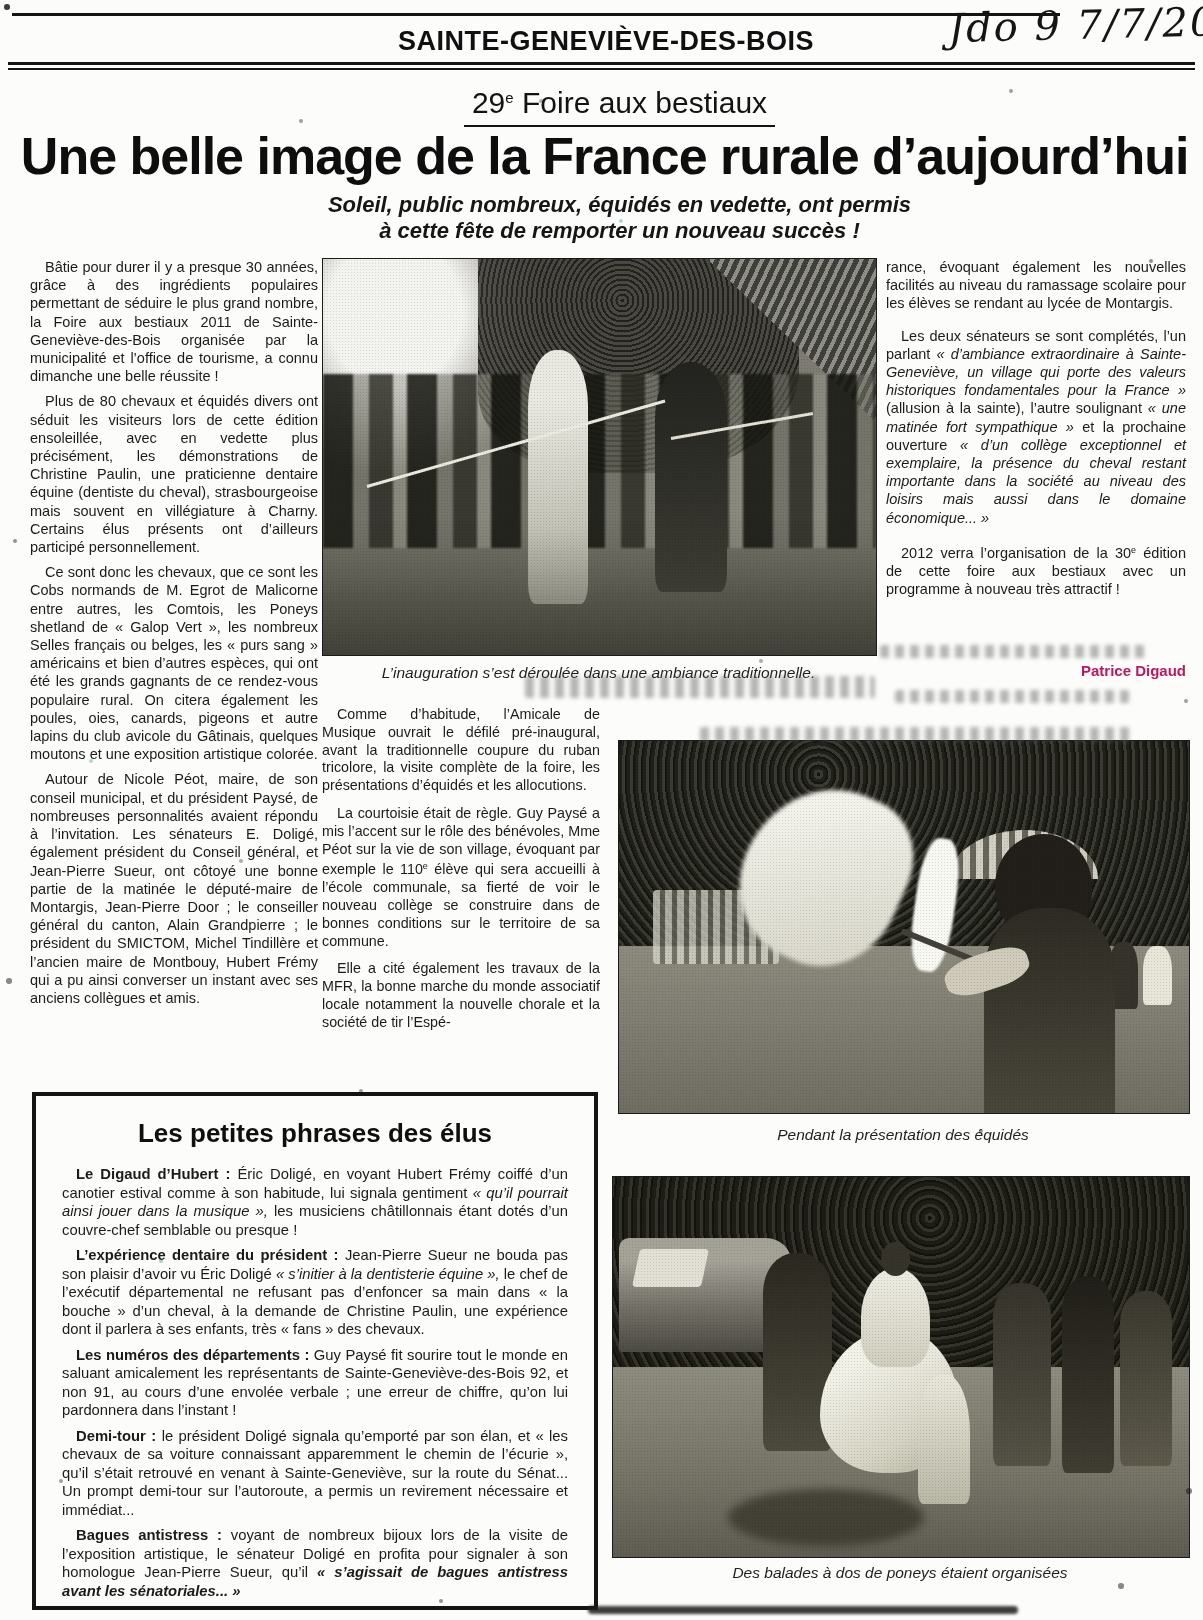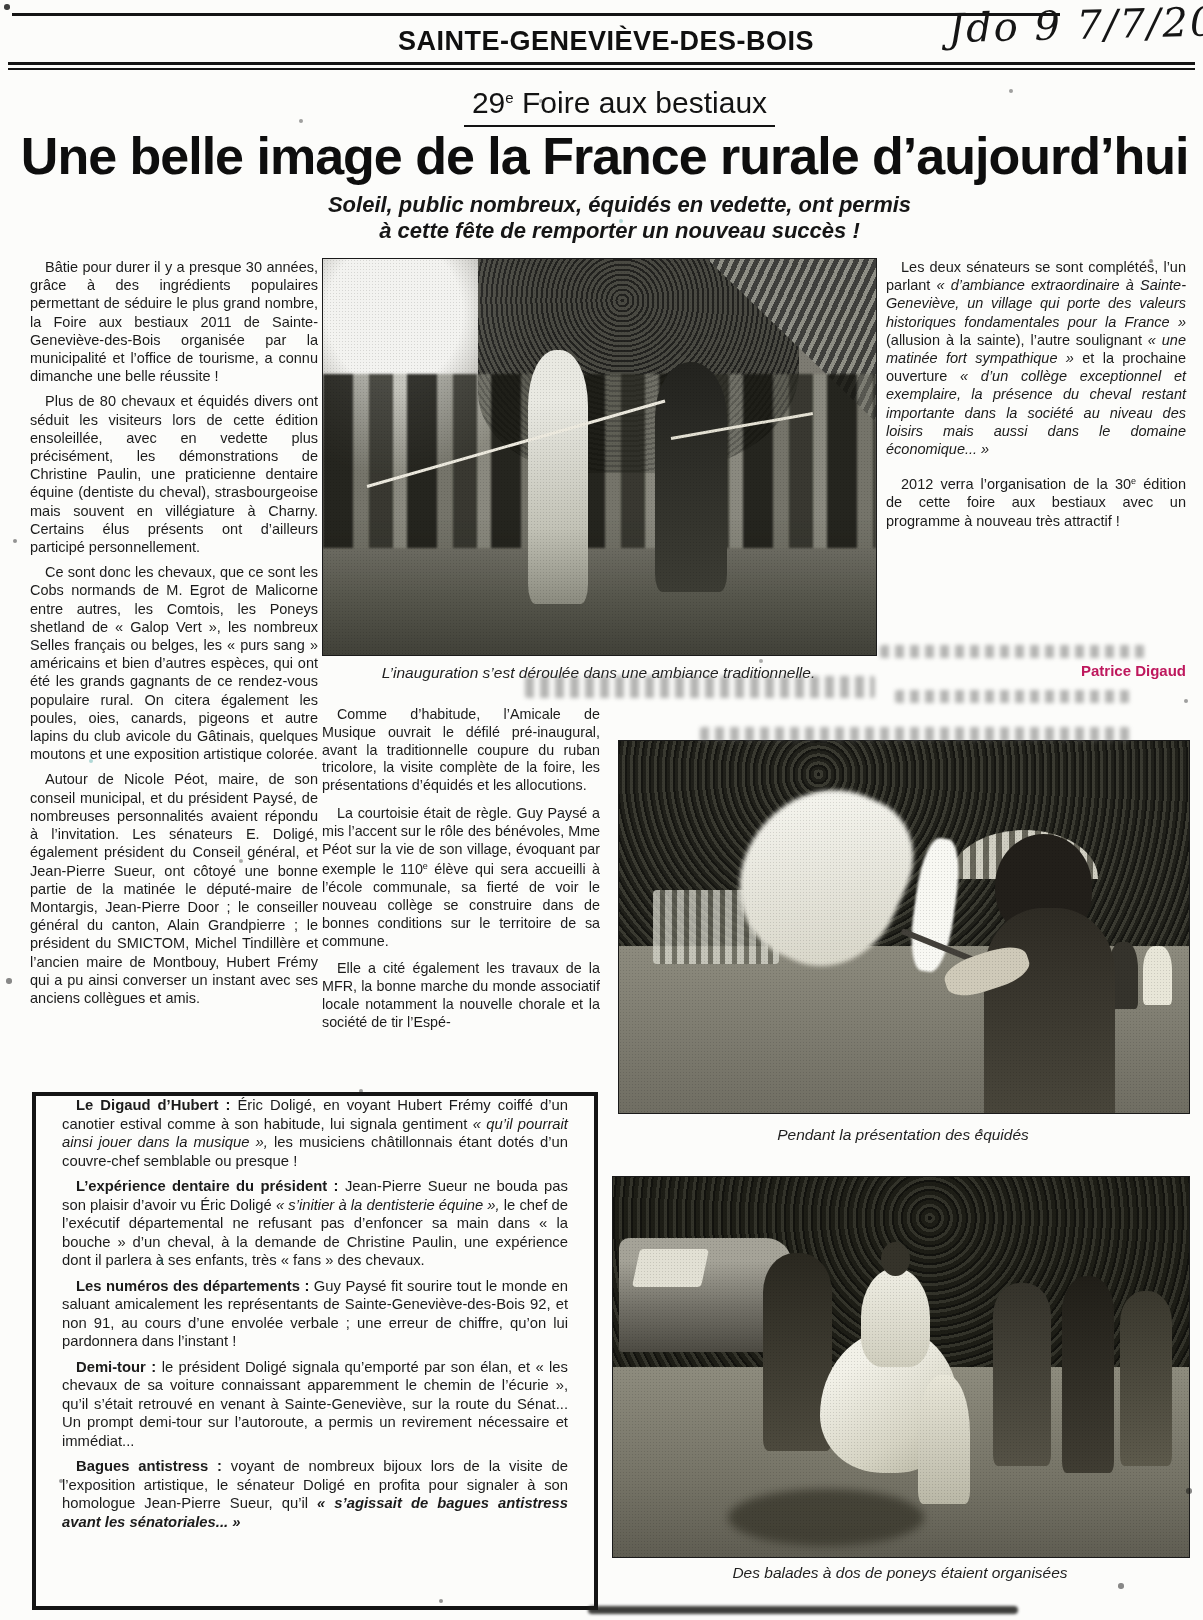--- a/index.html
+++ b/index.html
@@ -173,20 +173,21 @@
     <p><span>Autour de Nicole Péot, maire, de son conseil municipal, et du président Paysé, de nombreuses personnalités avaient répondu à l’invitation. Les sénateurs E. Doligé, également président du Conseil général, et Jean-Pierre Sueur, ont côtoyé une bonne partie de la matinée le député-maire de Montargis, Jean-Pierre Door ; le conseiller général du canton, Alain Grandpierre ; le président du SMICTOM, Michel Tindillère et l’ancien maire de Montbouy, Hubert Frémy qui a pu ainsi converser un instant avec ses anciens collègues et amis.</span></p>
   </div>
 
   <div class="col col-2">
     <p><span>Comme d’habitude, l’Amicale de Musique ouvrait le défilé pré-inaugural, avant la traditionnelle coupure du ruban tricolore, la visite complète de la foire, les présentations d’équidés et les allocutions.</span></p>
     <p><span>La courtoisie était de règle. Guy Paysé a mis l’accent sur le rôle des bénévoles, Mme Péot sur la vie de son village, évoquant par exemple le 110</span><sup class="r">e</sup><span> élève qui sera accueilli à l’école communale, sa fierté de voir le nouveau collège se construire dans de bonnes conditions sur le territoire de sa commune.</span></p>
     <p><span>Elle a cité également les travaux de la MFR, la bonne marche du monde associatif locale notamment la nouvelle chorale et la société de tir l’Espé-</span></p>
   </div>
 
   <div class="col col-3">
+    <p class="cont"><span>rance, évoquant également les nouvelles facilités au niveau du ramassage scolaire pour les élèves se rendant au lycée de Montargis.</span></p>
     <p><span>Les deux sénateurs se sont complétés, l’un parlant </span><span class="run-i">« d’ambiance extraordinaire à Sainte-Geneviève, un village qui porte des valeurs historiques fondamentales pour la France »</span><span> (allusion à la sainte), l’autre soulignant </span><span class="run-i">« une matinée fort sympathique »</span><span> et la prochaine ouverture </span><span class="run-i">« d’un collège exceptionnel et exemplaire, la présence du cheval restant importante dans la société au niveau des loisirs mais aussi dans le domaine économique... »</span></p>
     <p><span>2012 verra l’organisation de la 30</span><sup class="r">e</sup><span> édition de cette foire aux bestiaux avec un programme à nouveau très attractif !</span></p>
   </div>
 
   <div class="byline">Patrice Digaud</div>
 
   <div class="photo" id="photo2">
     <div class="p2-trees"></div>
     <div class="p2-ground"></div>
     <div class="p2-stand"></div>
@@ -216,20 +217,21 @@
     <div class="p3-riderhead"></div>
     <div class="p3-girl"></div>
     <div class="p3-pa"></div>
     <div class="p3-pb"></div>
     <div class="p3-pc"></div>
     <div class="dith"></div>
   </div>
   <div class="caption" id="cap3">Des balades à dos de poneys étaient organisées</div>
 
   <div class="box">
+    <div class="box-title">Les petites phrases des élus</div>
     <div class="box-body">
       <p><span class="lead">Le Digaud d’Hubert :</span><span><span> Éric Doligé, en voyant Hubert Frémy coiffé d’un canotier estival comme à son habitude, lui signala gentiment </span><span class="run-i">« qu’il pourrait ainsi jouer dans la musique »,</span><span> les musiciens châtillonnais étant dotés d’un couvre-chef semblable ou presque !</span></span></p>
       <p><span class="lead">L’expérience dentaire du président :</span><span><span> Jean-Pierre Sueur ne bouda pas son plaisir d’avoir vu Éric Doligé </span><span class="run-i">« s’initier à la dentisterie équine »,</span><span> le chef de l’exécutif départemental ne refusant pas d’enfoncer sa main dans « la bouche » d’un cheval, à la demande de Christine Paulin, une expérience dont il parlera à ses enfants, très « fans » des chevaux.</span></span></p>
       <p><span class="lead">Les numéros des départements :</span><span><span> Guy Paysé fit sourire tout le monde en saluant amicalement les représentants de Sainte-Geneviève-des-Bois 92, et non 91, au cours d’une envolée verbale ; une erreur de chiffre, qu’on lui pardonnera dans l’instant !</span></span></p>
       <p><span class="lead">Demi-tour :</span><span><span> le président Doligé signala qu’emporté par son élan, et « les chevaux de sa voiture connaissant apparemment le chemin de l’écurie », qu’il s’était retrouvé en venant à Sainte-Geneviève, sur la route du Sénat... Un prompt demi-tour sur l’autoroute, a permis un revirement nécessaire et immédiat...</span></span></p>
       <p><span class="lead">Bagues antistress :</span><span><span> voyant de nombreux bijoux lors de la visite de l’exposition artistique, le sénateur Doligé en profita pour signaler à son homologue Jean-Pierre Sueur, qu’il </span><span class="run-bi">« s’agissait de bagues antistress avant les sénatoriales... »</span></span></p>
     </div>
   </div>
 
   <div class="smudge" id="sm1"></div>

